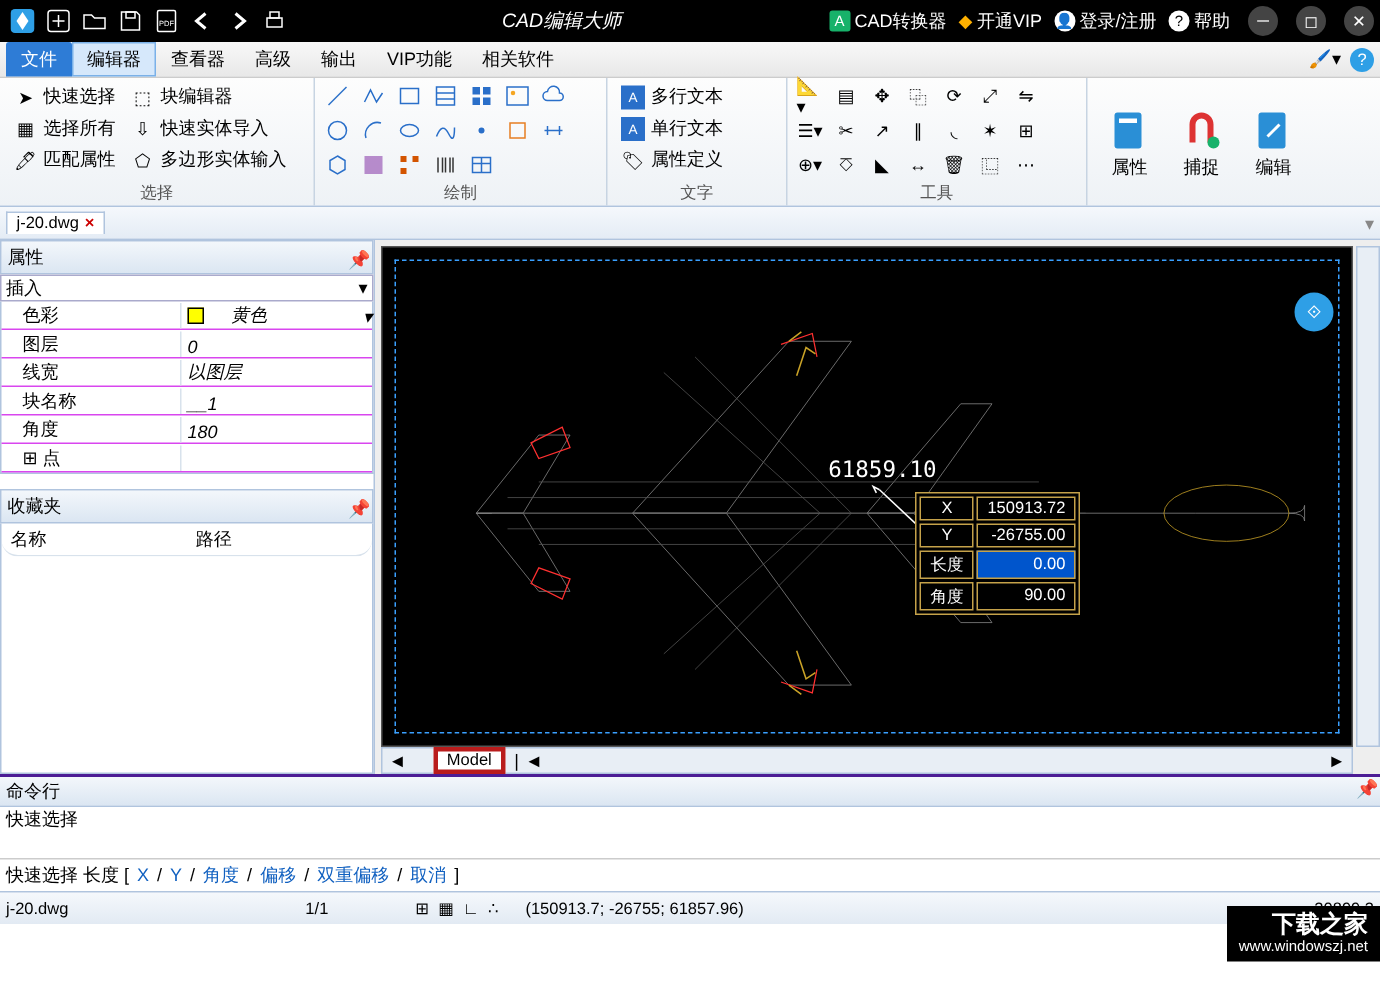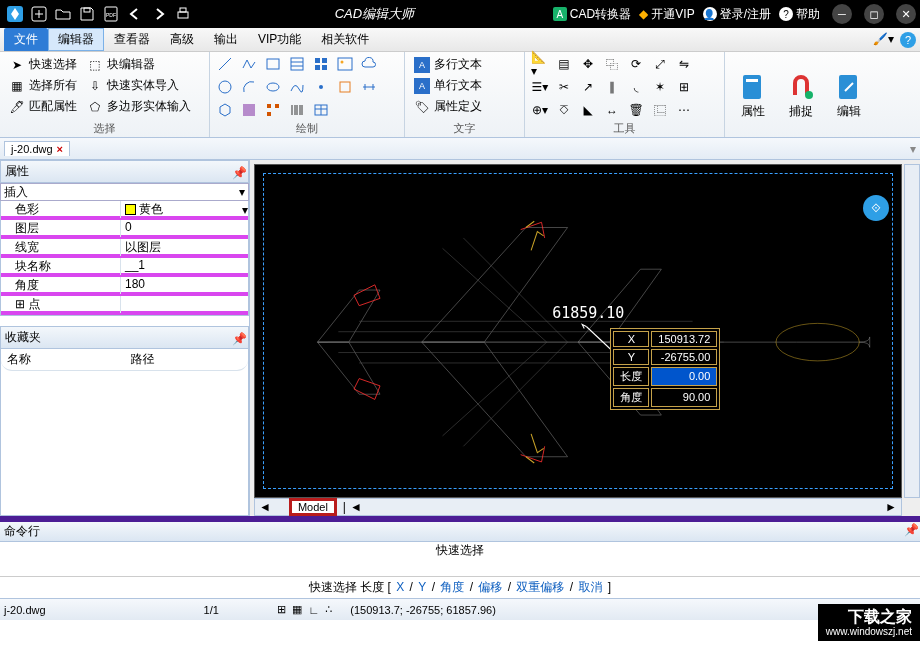--- a/index.html
+++ b/index.html
@@ -27,42 +27,42 @@
 .icon-row .ico { width: 18px; height: 18px; cursor: pointer; display: flex; align-items: center; justify-content: center; }
 .tabbar { height: 22px; background: linear-gradient(#f5f8fc,#e4ecf5); display: flex; align-items: center; padding: 0 4px; border-bottom: 1px solid #b0c4de; }
 .file-tab { background: #fff; border: 1px solid #b0c4de; border-bottom: none; padding: 1px 6px; display: flex; align-items: center; gap: 4px; font-size: 11px; cursor: pointer; }
 .file-tab .x { color: #c00; font-weight: bold; cursor: pointer; }
 .main { display: flex; height: 356px; }
 .left-panel { width: 250px; display: flex; flex-direction: column; border-right: 1px solid #b0c4de; }
 .panel-head { background: linear-gradient(#f3f7fb,#dbe6f2); border: 1px solid #b0c4de; padding: 2px 4px; display: flex; align-items: center; justify-content: space-between; font-size: 12px; }
 .pin { width:12px; height:12px; }
 .prop-sel { width: 100%; border: 1px solid #aac; background: #fff; height: 18px; font-size: 12px; display:flex; align-items:center; justify-content:space-between; padding:0 3px; }
 .prop-tbl { border: 1px solid #b0c4de; border-top: none; }
-.prop-row { display: flex; border-bottom: 4px solid #d946ef; height: 19px; align-items: flex-start; }
+.prop-row { display: flex; border-bottom: 1px solid #d946ef; height: 19px; align-items: flex-end; }
 .prop-row .k { width: 120px; padding-left: 14px; font-size: 12px; border-right: 1px solid #d8e2ec; }
-.prop-row .v { flex: 1; padding-left: 4px; font-size: 12px; display:flex; align-items:center; gap:3px;}
+.prop-row .v { flex: 1; padding-left: 4px; font-size: 12px; display:flex; align-items:center; gap:18px;font-style:italic;}
 .colchip { width:11px; height:11px; background:#ff0; border:1px solid #000; display:inline-block; }
 .favorites { flex: 1; border: 1px solid #b0c4de; border-top:none; }
 .fav-head { display: flex; font-size: 12px; border-bottom: 1px solid #d8e2ec; border-radius: 11px; }
 .fav-head div { flex:1; padding: 2px 6px; }
 .canvas-wrap { flex: 1; display: flex; flex-direction: column; background: #eee; position:relative; }
 .canvas { flex: 1; background: #000; margin: 4px 18px 0 4px; border: 1px solid #555; position: relative; overflow: hidden; }
 .canvas-border { position:absolute; inset:8px; border:1px dashed #3aa0ff; }
 .aircraft { position:absolute; inset:0; }
 .dim-label { position:absolute; left:46%; top:42%; color:#fff; font-family:monospace; font-size:15px; }
 .coord-box { position:absolute; left:55%; top:49%; border:1px solid #c5a24a; background:#000; font-size:11px; color:#fff; }
 .coord-box tr td { border:1px solid #c5a24a; padding:1px 6px; }
 .coord-box td:first-child { color:#fff; text-align:center; }
 .coord-val { color:#fff; min-width:60px;text-align:right; }
 .coord-val.blue { background:#0055cc; color:#fff; }
 .round-btn { position:absolute; right:12px; top:30px; width:26px; height:26px; border-radius:50%; background:#2e9fe6; display:flex; align-items:center; justify-content:center; color:#fff; }
 .hscroll { height:18px; background:#e8eef5; margin:0 18px 0 4px; display:flex; align-items:center; border:1px solid #b0c4de; }
 .model-tab { background:#fff; border:3px solid #b91c1c; padding:0 6px; font-size:11px; margin-left:14px; }
 .vscroll { position:absolute; right:0; top:4px; bottom:18px; width:16px; background:#e8eef5; border:1px solid #b0c4de; }
-.cmd-panel { border-top:6px solid #4c1d95;text-align:center; }
+.cmd-panel { border-top:2px solid #4c1d95; }
 .cmd-head { background: linear-gradient(#f3f7fb,#dbe6f2); border-bottom:1px solid #b0c4de; padding:1px 4px; font-size:12px; display:flex; justify-content:space-between; }
 .cmd-body { height:34px; background:#fff; font-size:12px; padding:1px 4px; line-height:15px; }
 .cmd-input-row { background:#fff; border-top:1px solid #ccc; font-size:12px; padding:2px 4px; }
 .cmd-input-row a { color:#1060c0; cursor:pointer; margin:0 2px; }
 .statusbar { height:22px; background:linear-gradient(#f5f8fc,#e2eaf3); border-top:1px solid #b0c4de; display:flex; align-items:center; font-size:11px; padding:0 4px; gap:18px; }
 .statusbar .seg { display:flex; align-items:center; gap:6px; }
 .watermark { position:absolute; right:0; bottom:24px; background:#000; color:#fff; padding:4px 8px; font-size:16px; font-weight:bold; line-height:1.1; text-align:right; }
 .watermark small { font-size:10px; font-weight:normal; display:block; }
 </style>
 </head>

